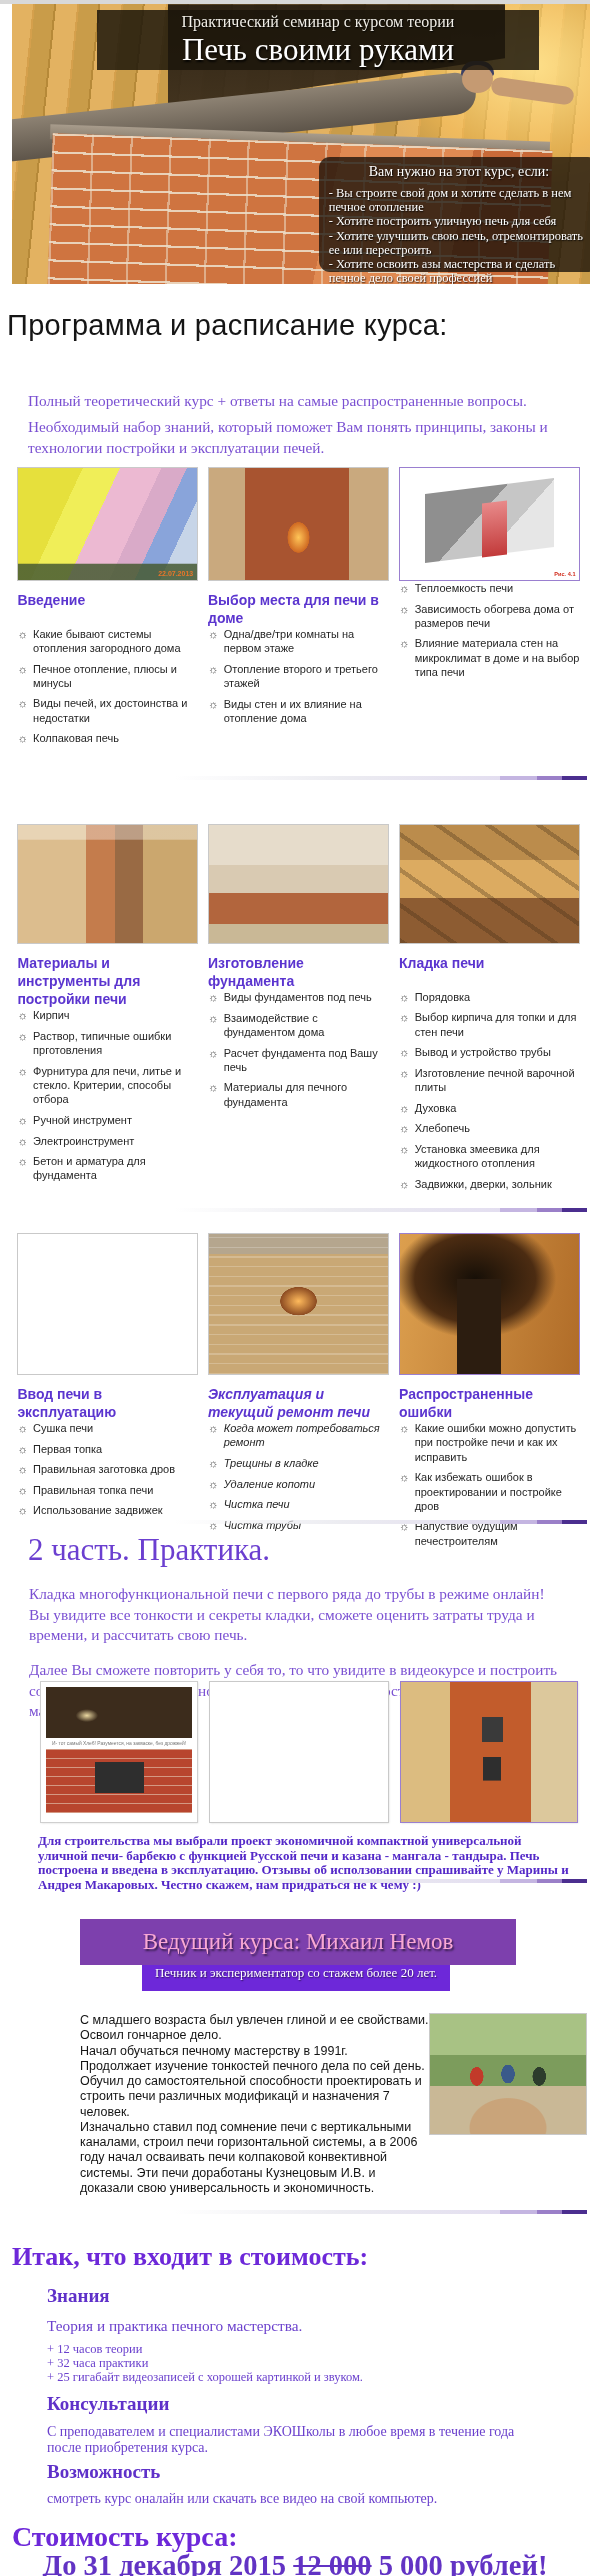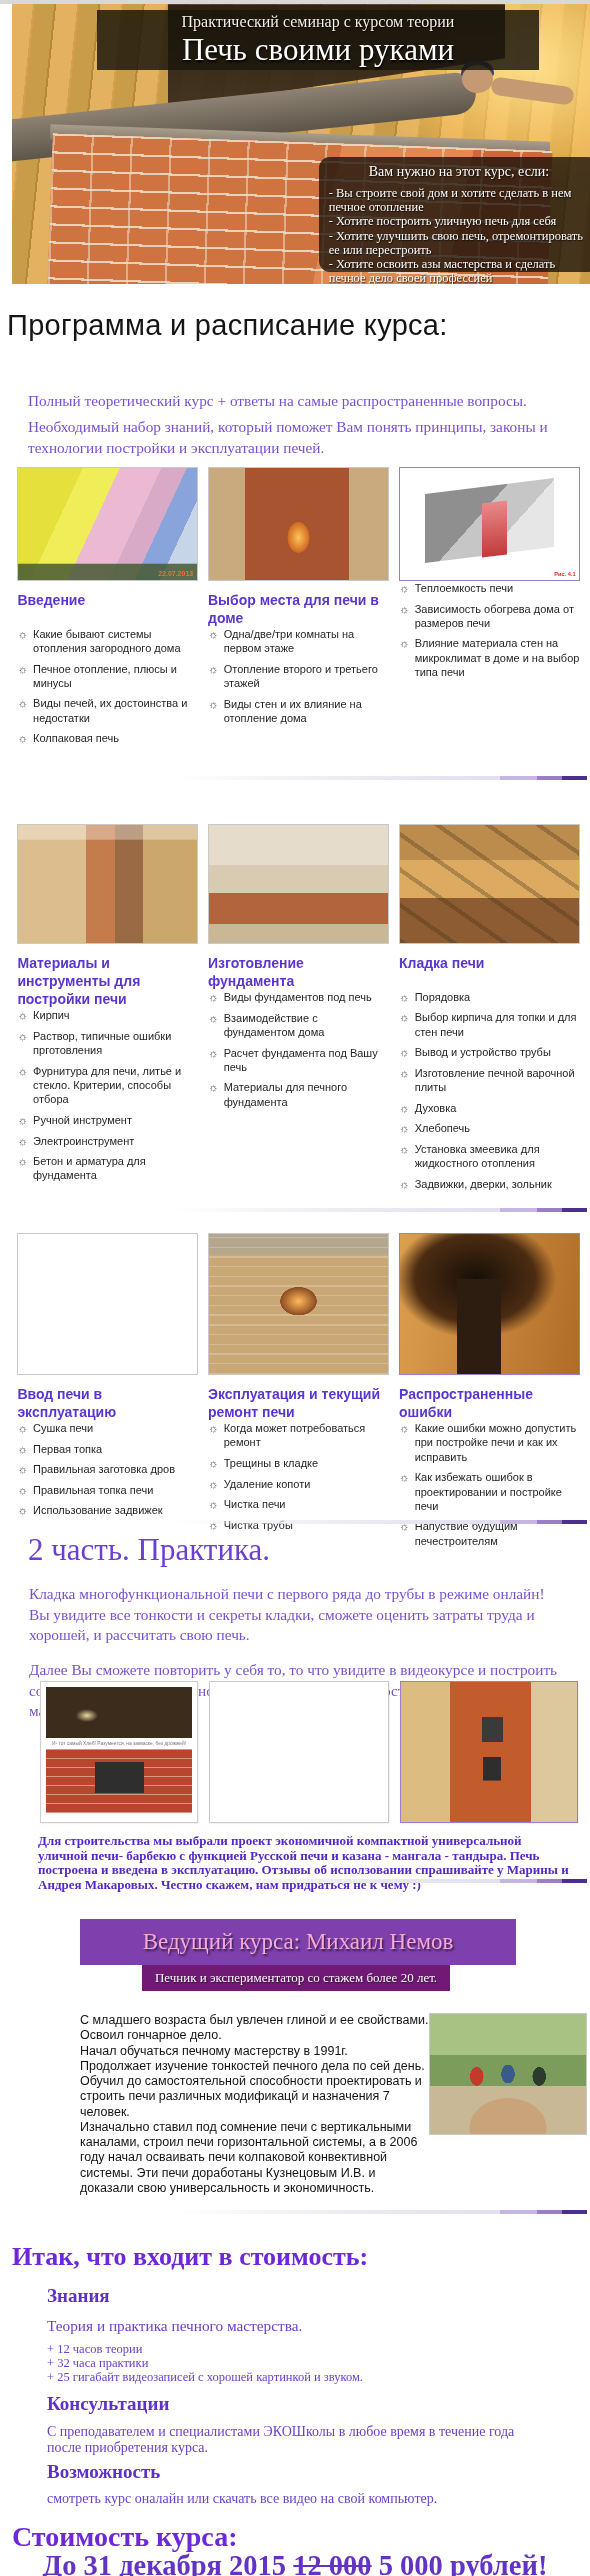--- a/index.html
+++ b/index.html
@@ -113,22 +113,22 @@
       radial-gradient(11px 15.3px at 50% 50%,#3a5a8a 0 60%,rgba(0,0,0,0) 62%),
       radial-gradient(11px 15.3px at 70% 52%,#2c3c2c 0 60%,rgba(0,0,0,0) 62%),
       linear-gradient(to bottom,#a8c284 0 34%,#7c9c5c 34% 60%,#c9b896 60%);}
 
   
   .note{position:absolute;left:38px;top:1834px;width:531px;font-family:"Liberation Serif",serif;
         font-weight:bold;font-size:13px;line-height:14.6px;color:#5429c8;}
   .banner1{position:absolute;left:80px;top:1919px;width:436px;height:46px;background:#7d40ad;
         display:flex;align-items:center;justify-content:center;}
   .banner1 span{font-family:"Liberation Serif",serif;font-size:23px;color:#f9a8d4;text-shadow:1.4px 2.1px 2.1px rgba(0,0,0,.6);}
-  .banner2{position:absolute;left:142px;top:1965px;width:308px;height:26px;background:#701a75;
-        display:flex;align-items:center;justify-content:center;}
+  .banner2{position:absolute;left:142px;top:1965px;width:308px;height:26px;background:#6d28d9;
+        display:flex;justify-content:center;}
   .banner2 span{font-family:"Liberation Serif",serif;font-size:13px;color:#fff;text-shadow:0.7px 1.4px 1.4px rgba(0,0,0,.6);}
   .bio{position:absolute;left:80px;top:2013px;width:351px;font-size:12.5px;line-height:1.22;color:#141414;white-space:pre-line;}
   .bio-photo{position:absolute;left:429px;top:2013px;width:158px;height:122px;border:0.7px solid #c9c9c9;box-sizing:border-box;}
 
   .h-center{position:absolute;left:0;width:590px;text-align:left;font-family:"Liberation Serif",serif;
         font-weight:bold;color:#6d28d9;padding-left:12px;}
   .sub-h{position:absolute;left:47px;font-family:"Liberation Serif",serif;font-weight:bold;font-size:19px;color:#5f31c9;}
   .sub-p{position:absolute;left:47px;font-family:"Liberation Serif",serif;color:#6b41cd;white-space:pre-line;}
   .price-line{position:absolute;left:0;top:2550px;width:590px;text-align:center;
         font-family:"Liberation Serif",serif;font-weight:bold;font-size:28.5px;color:#6233c4;}
@@ -344,21 +344,21 @@
         <li>
           <span class="sun">☼</span>
           <span>Правильная топка печи</span>
         </li>
         <li>
           <span class="sun">☼</span>
           <span>Использование задвижек</span>
         </li>
       </ul>
   </div>
-  <div class="col" style="left:208px;top:1233px;">
+  <div class="col" style="left:208px;top:1233px;font-style:italic;">
     <div class="photo ph-archoven" style="height:142px;"></div>
     <h4>Эксплуатация и текущий ремонт печи</h4>
     <ul>
         <li>
           <span class="sun">☼</span>
           <span>Когда может потребоваться ремонт</span>
         </li>
         <li>
           <span class="sun">☼</span>
           <span>Трещины в кладке</span>
@@ -380,34 +380,34 @@
   <div class="col" style="left:399px;top:1233px;">
     <div class="photo ph-burnt" style="height:142px;border-color:#9a7fd0;"></div>
     <h4>Распространенные ошибки</h4>
     <ul>
         <li>
           <span class="sun">☼</span>
           <span>Какие ошибки можно допустить при постройке печи и как их исправить</span>
         </li>
         <li>
           <span class="sun">☼</span>
-          <span>Как избежать ошибок в проектировании и постройке печи</span>
+          <span>Как избежать ошибок в проектировании и постройке дров</span>
         </li>
         <li>
           <span class="sun">☼</span>
           <span>Напуствие будущим печестроителям</span>
         </li>
       </ul>
   </div>
 
   <div class="divider" style="top:1520px;"></div>
 
   <div class="part-title" style="top:1516px;margin-top:16px;">2 часть. Практика.</div>
   <div class="serif-p" style="left:29px;top:1584px;width:535px;font-size:15.3px;line-height:1.35;">Кладка многофункциональной печи с первого ряда до трубы в режиме онлайн!
-Вы увидите все тонкости и секреты кладки, сможете оценить затраты труда и хорошей, и рассчитать свою печь.</div>
+Вы увидите все тонкости и секреты кладки, сможете оценить затраты труда и времени, и рассчитать свою печь.</div>
   <div class="serif-p" style="left:29px;top:1660px;width:535px;font-size:15.3px;line-height:1.35;">Далее Вы сможете повторить у себя то, то что увидите в видеокурсе и построить собственную печь с варочной поверхностью, возможностью установки казана и мангалом.</div>
 
   <div class="frame" style="left:40px;top:1681px;width:158px;height:142px;">
     <div class="bread-top"></div>
     <div class="bread-cap">И- тот самый Хлеб! Разумеется, на закваске, без дрожжей!</div>
     <div class="bread-bottom"></div>
   </div>
   <div class="frame" style="left:209px;top:1681px;width:180px;height:142px;padding:0;border:0.7px solid #c9c9c9;">
     <div class="ph-cream" style="width:100%;height:100%;"></div>
   </div>

